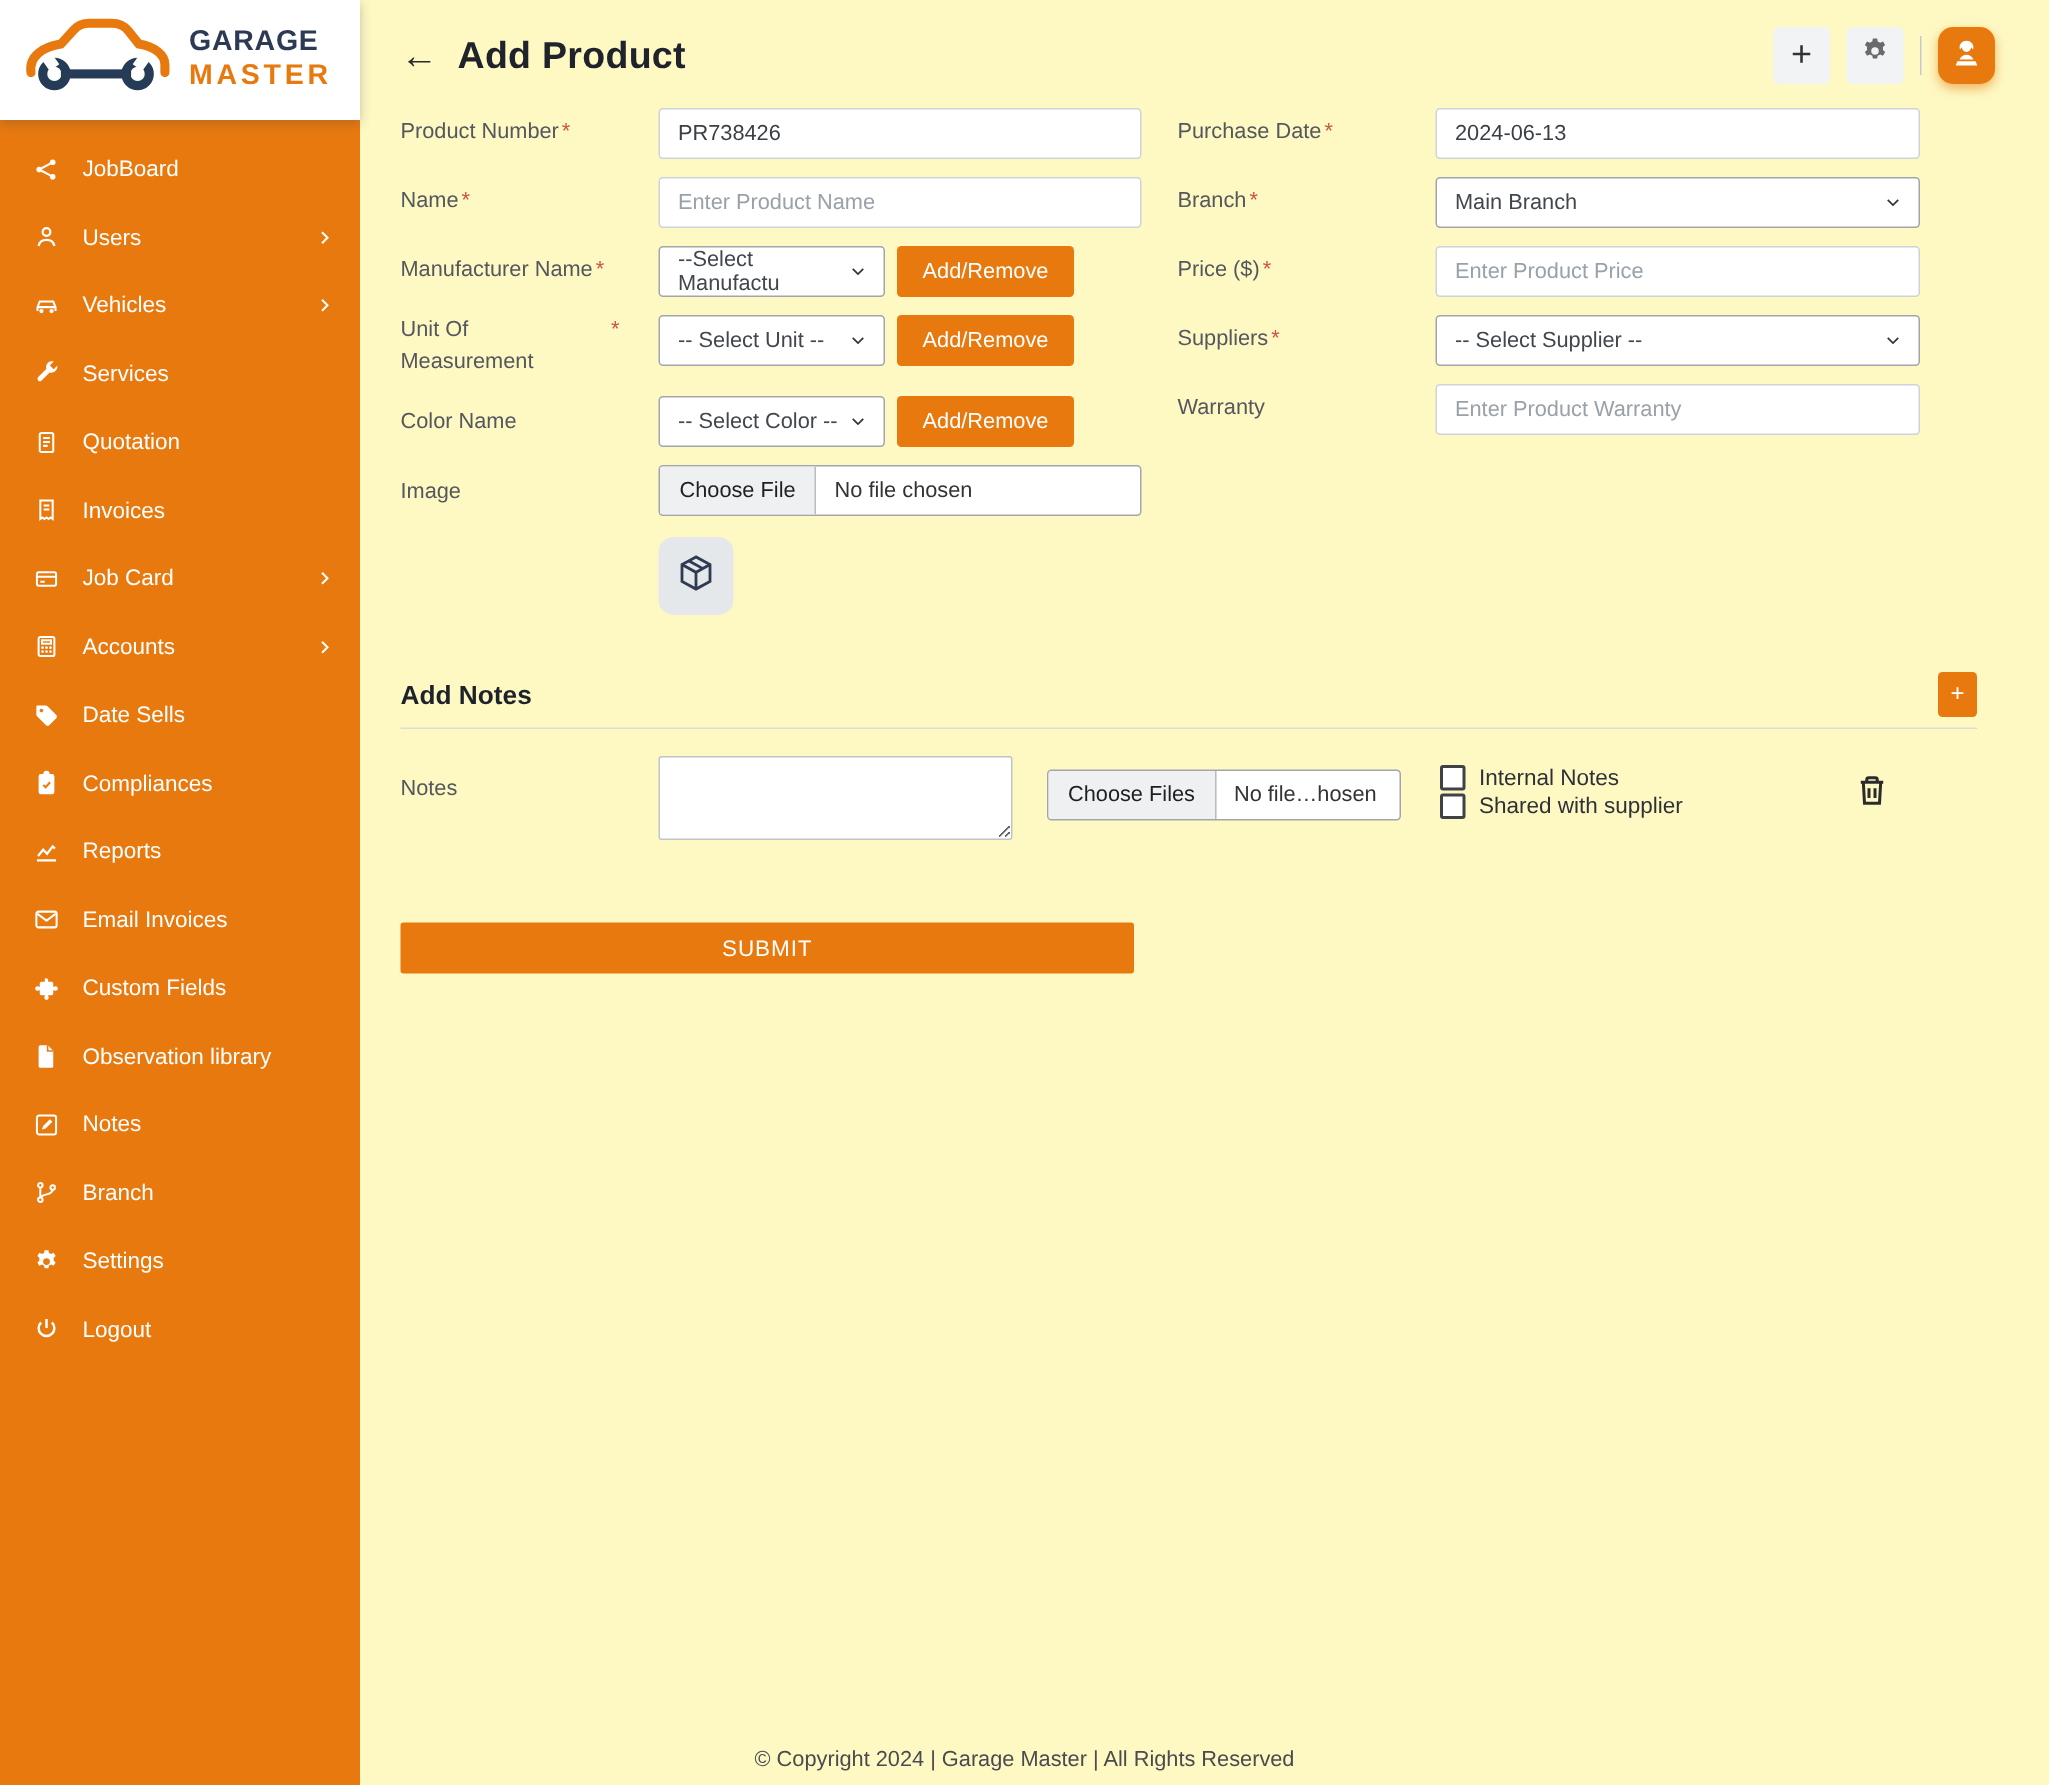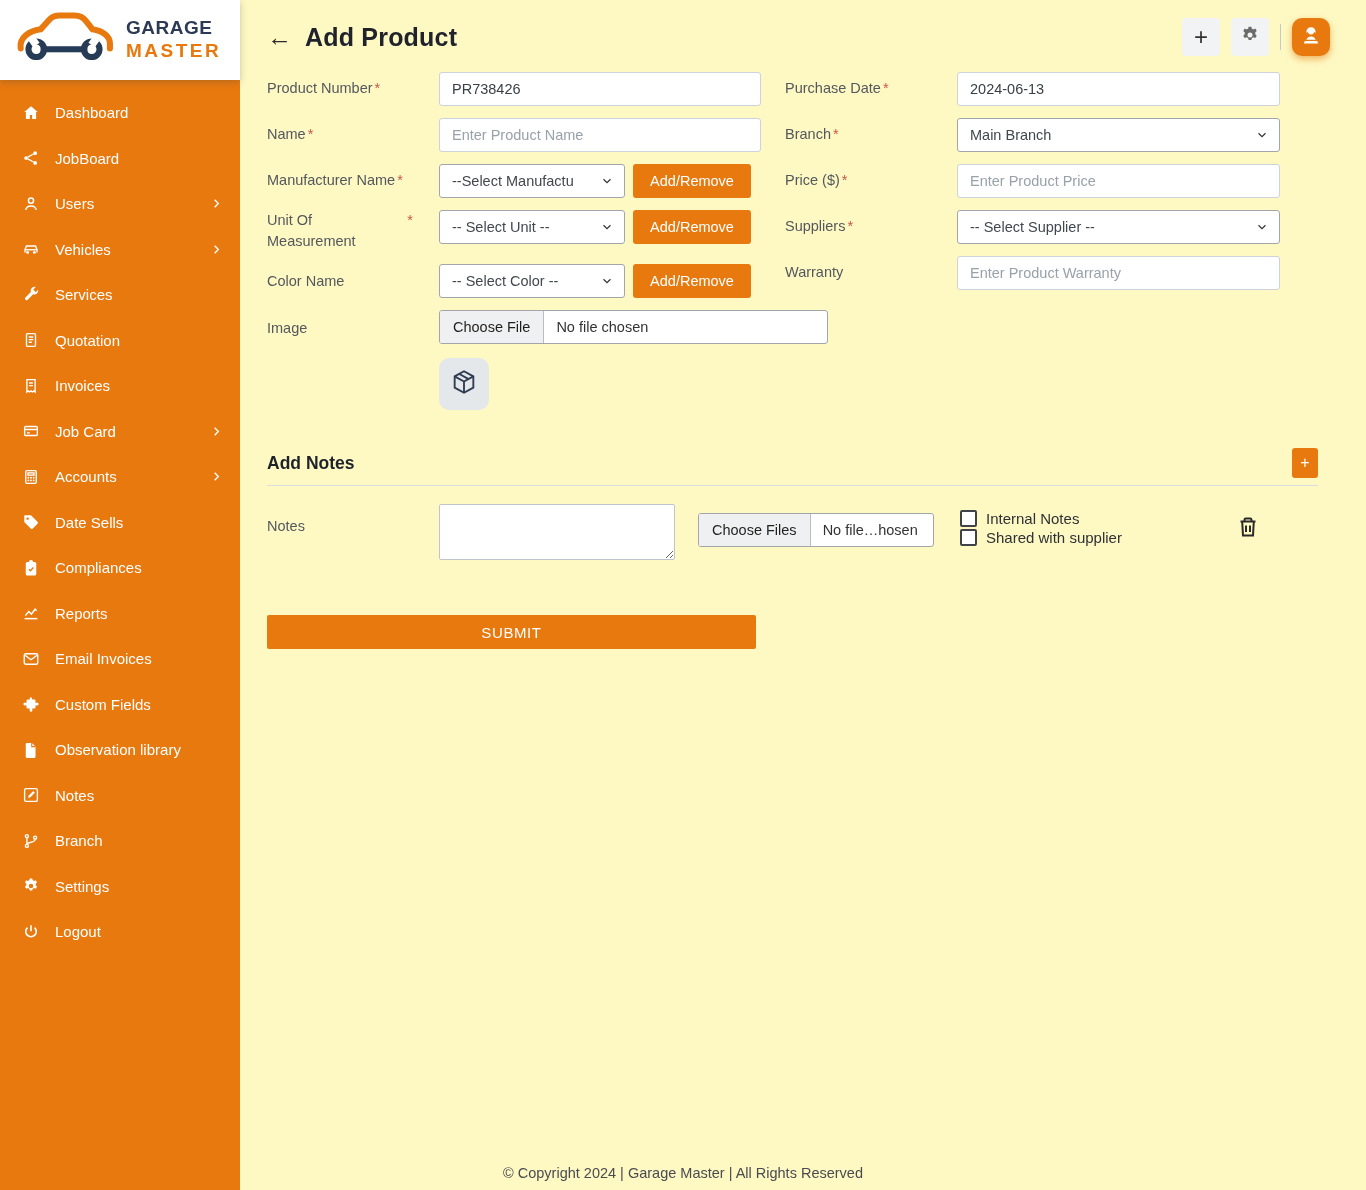--- a/index.html
+++ b/index.html
@@ -55,30 +55,30 @@
   .flabel-split{display:flex;justify-content:space-between;padding-right:26px}
   .flabel-split .flabel-text{max-width:100px;display:inline-block}
   .fctl{display:flex;align-items:center}
   .txt{height:34px;width:100%;border:1px solid var(--border-lt);border-radius:3px;padding:0 12px;
        font-size:14.5px;color:#3A3F46;font-family:inherit;outline:none;background:#fff}
   .txt::placeholder{color:#99A1A9}
   .sel{height:34px;border:1px solid var(--border-dk);border-radius:3px;display:flex;align-items:center;
        justify-content:space-between;padding:0 10px 0 12px;font-size:14.5px;color:#42474E;background:#fff;cursor:pointer}
   .sel-chev{display:flex}
   .sel-chev svg{width:14px;height:14px}
-  .w186{width:186px}
+  .w186{width:151px}
   .wfull{width:100%}
   .btn-orange{width:118px;height:34px;margin-left:8px;background:var(--orange);color:#fff;border:none;
               border-radius:3px;font-size:14.5px;font-family:inherit;cursor:pointer}
   .file-input{height:34px;border:1px solid var(--border-dk);border-radius:3px;display:flex;align-items:stretch;
               overflow:hidden;background:#fff;cursor:pointer}
   .file-btn{background:#EFF0F1;border-right:1px solid #B9BCC0;display:flex;align-items:center;
             padding:0 13px;color:#1F1F1F;font-size:14.5px;white-space:nowrap}
   .file-status{display:flex;align-items:center;padding:0 12px;color:#333;font-size:14.5px;white-space:nowrap}
-  .w322{width:389px}
+  .w322{width:322px}
   .img-placeholder{width:50px;height:52px;background:#E5E8EB;border-radius:10px;display:flex;
                    align-items:center;justify-content:center;margin-top:14px}
   .img-placeholder svg{width:28px;height:28px}
 
   
   .notes-section{margin:26px 48px 0 27px}
   .notes-header{display:flex;justify-content:space-between;align-items:center;border-bottom:1px solid #DCDCDC;padding-bottom:7px}
   .notes-title{font-size:17.5px;font-weight:700;color:#1E222B;margin:0}
   .plus-sm{width:26px;height:30px;background:var(--orange);color:#fff;border:none;border-radius:3px;
            font-size:16px;cursor:pointer;font-family:inherit;line-height:1;padding:0}
@@ -117,28 +117,20 @@
         </svg>
       </span>
       <div>
         <div class="brand-top">GARAGE</div>
         <div class="brand-bottom">MASTER</div>
       </div>
     </div>
 
     <nav class="nav">
 
-      <div class="nav-item">
-        <span class="nav-ic">
-            <svg viewBox="0 0 24 24">
-              <path fill="currentColor" d="M12 3 3 10.5h2.2V20h5.3v-5.5h3V20h5.3v-9.5H21z"></path>
-            </svg>
-          </span>
-        <span>Dashboard</span>
-      </div>
 
       <div class="nav-item">
         <span class="nav-ic">
             <svg viewBox="0 0 24 24">
               <circle cx="5.5" cy="12" r="2.5" fill="currentColor"></circle>
               <circle cx="17.5" cy="5.5" r="2.5" fill="currentColor"></circle>
               <circle cx="17.5" cy="18.5" r="2.5" fill="currentColor"></circle>
               <path d="M7.6 10.9 15.4 6.7M7.6 13.1l7.8 4.2" stroke="currentColor" stroke-width="1.8" fill="none"></path>
             </svg>
           </span>

